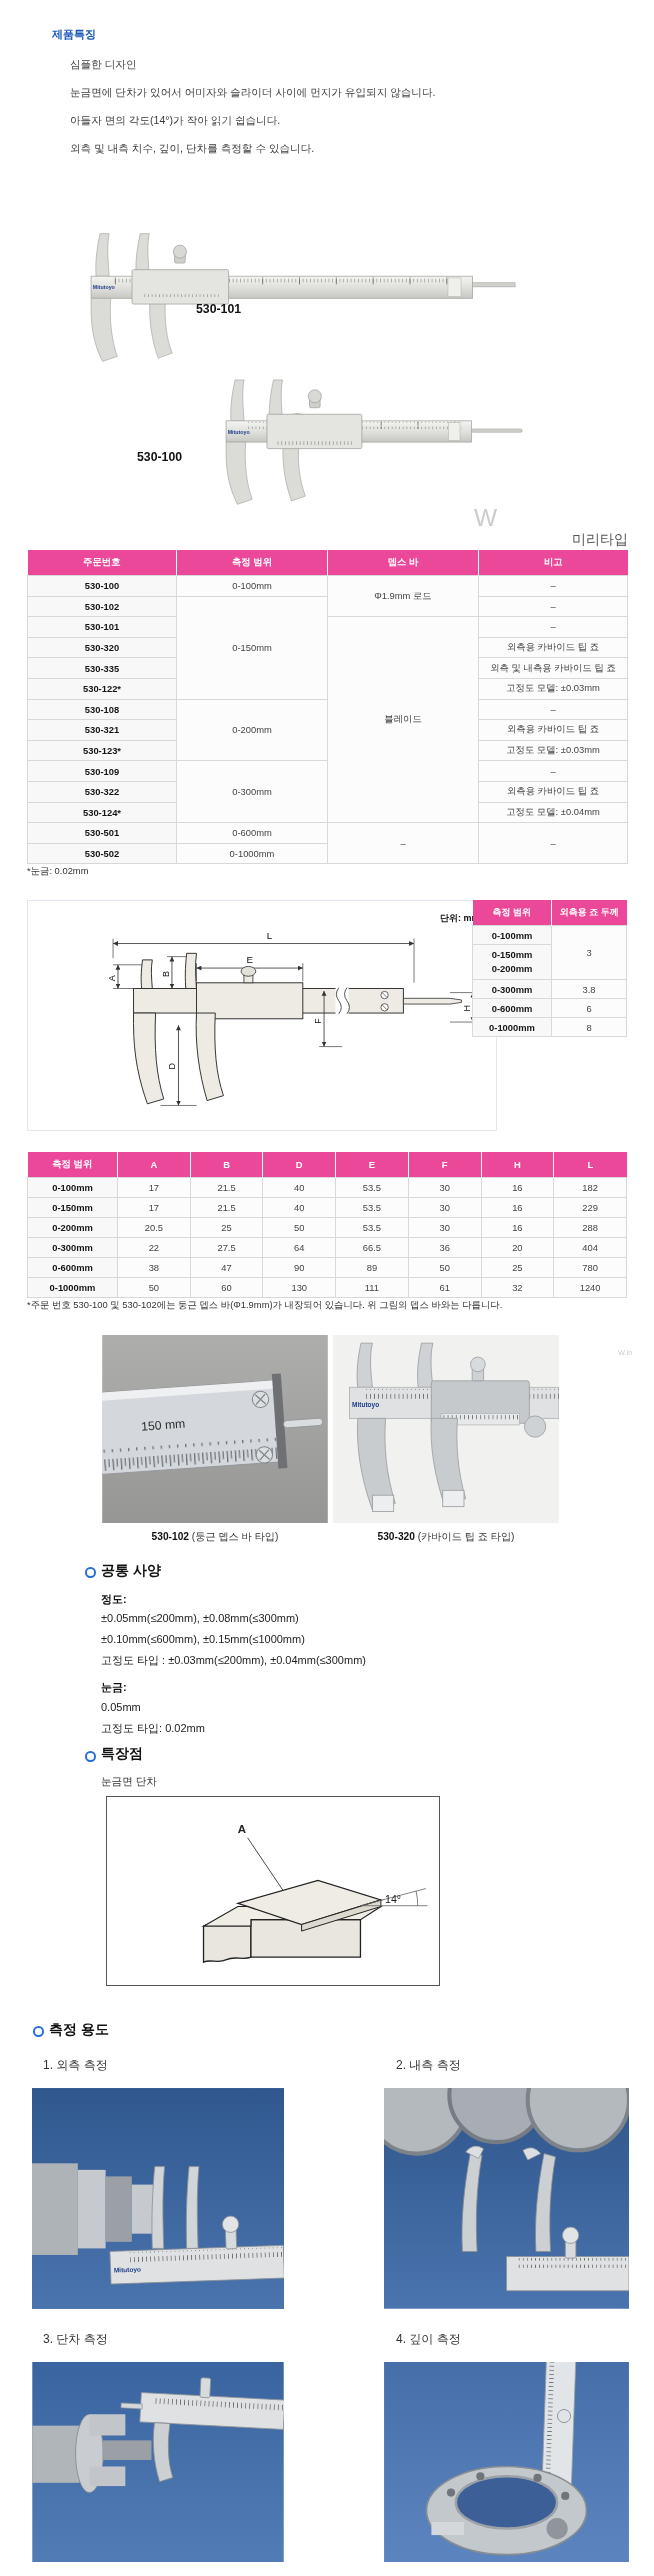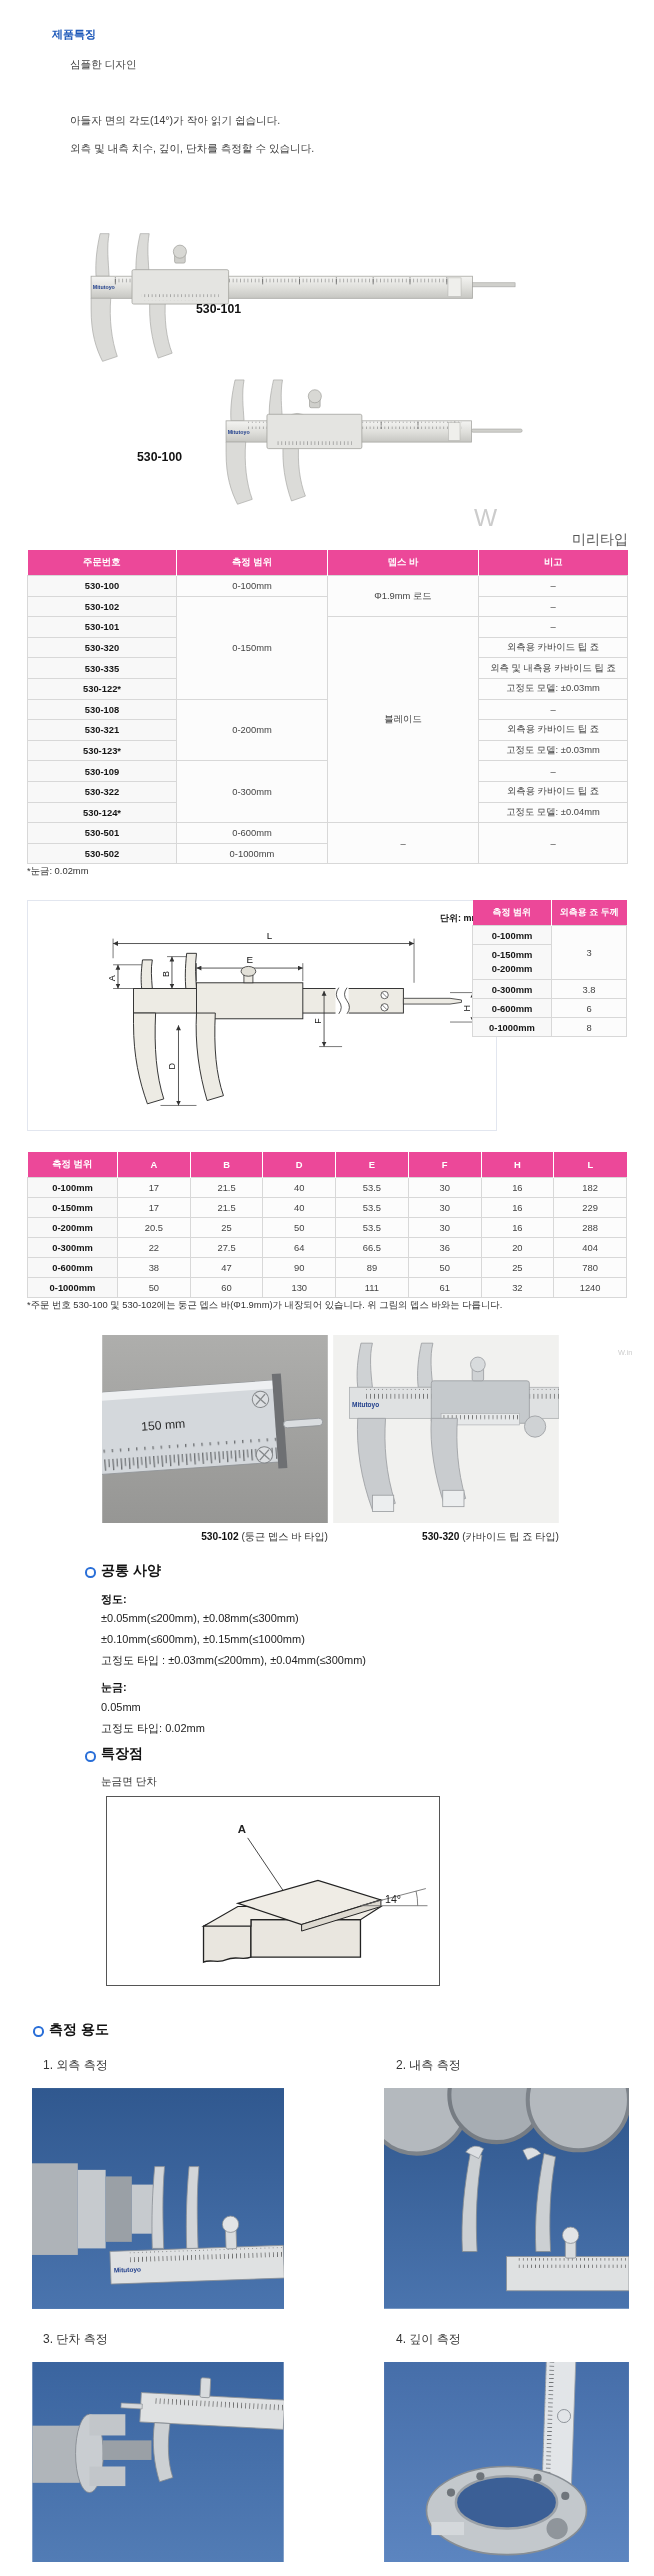--- a/index.html
+++ b/index.html
@@ -21,31 +21,32 @@
   .jaw-table .h2line{height:34px;line-height:14px;}
   .footnote{font-size:9.4px;color:#333;}
   .diagram-box{border:1.6px solid #e2e6ef;background:#fff;}
   .feature-box{border:0.8px solid #555;background:#fff;}
   .section-bullet{width:6.5px;height:6.5px;border:2.9px solid #2a6fd8;border-radius:50%;background:#fff;}
   .section-head{font-size:14px;font-weight:bold;color:#111;}
   .spec-label{font-size:11px;font-weight:bold;color:#111;}
   .spec-line{font-size:11px;color:#222;}
   .sub-caption{font-size:10.6px;color:#333;}
   .photo-cap{font-size:12px;color:#333;}
-  .pair-cap{font-size:10.2px;color:#333;text-align:right;}
+  .pair-cap{font-size:10.2px;color:#333;text-align:center;}
   .pair-cap b{color:#111;}
   svg text{font-family:"Liberation Sans","DejaVu Sans",sans-serif;}
 </style>
 </head>
 <body>
 
 <div id="page">
 
   <div class="abs page-title" style="left:52px;top:27px;">제품특징</div>
   <div class="abs para" style="left:70px;top:52px;">심플한 디자인</div>
+  <div class="abs para" style="left:70px;top:80px;">눈금면에 단차가 있어서 어미자와 슬라이더 사이에 먼지가 유입되지 않습니다.</div>
   <div class="abs para" style="left:70px;top:108px;">아들자 면의 각도(14°)가 작아 읽기 쉽습니다.</div>
   <div class="abs para" style="left:70px;top:136px;">외측 및 내측 치수, 깊이, 단차를 측정할 수 있습니다.</div>
 
   <svg class="abs" style="left:78px;top:227px;" width="442" height="141" viewBox="0 0 540 172">
     <defs>
       <linearGradient id="mg1" x1="0" y1="0" x2="0" y2="1">
         <stop offset="0" stop-color="#f4f4f2"></stop>
           <stop offset="0.55" stop-color="#dededa"></stop>
           <stop offset="1" stop-color="#c6c6c2"></stop>
       </linearGradient>

